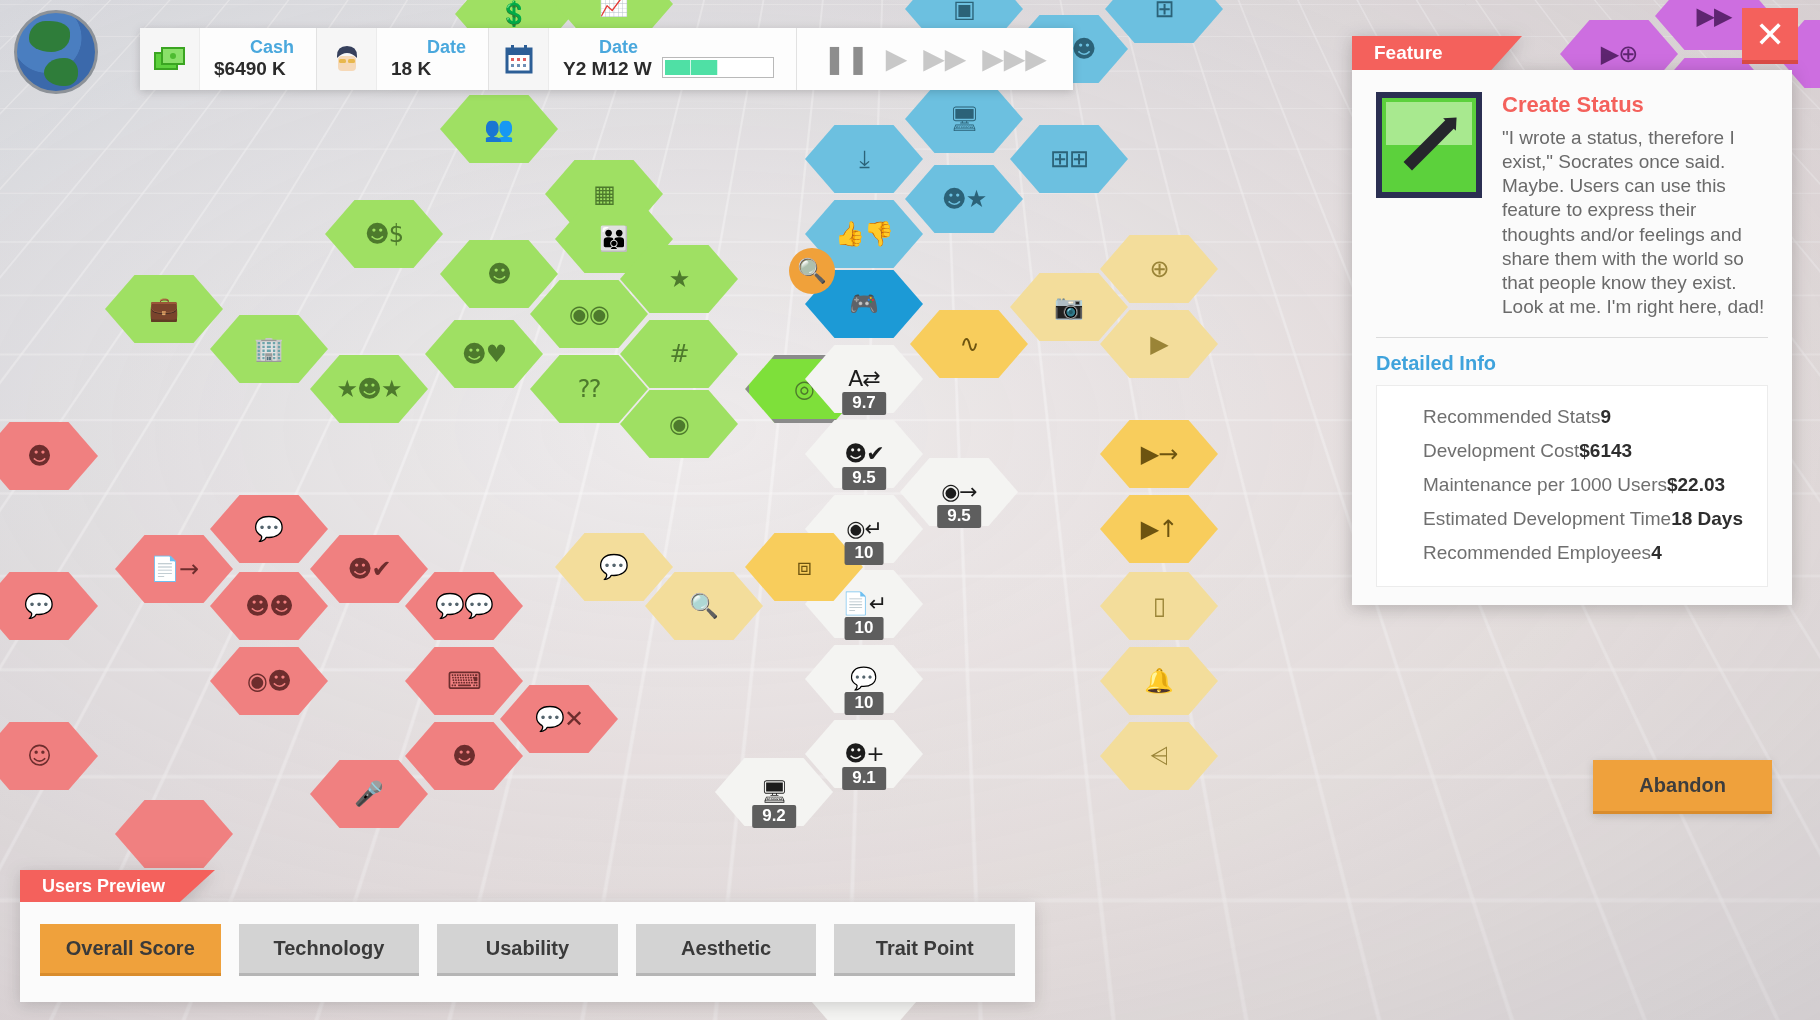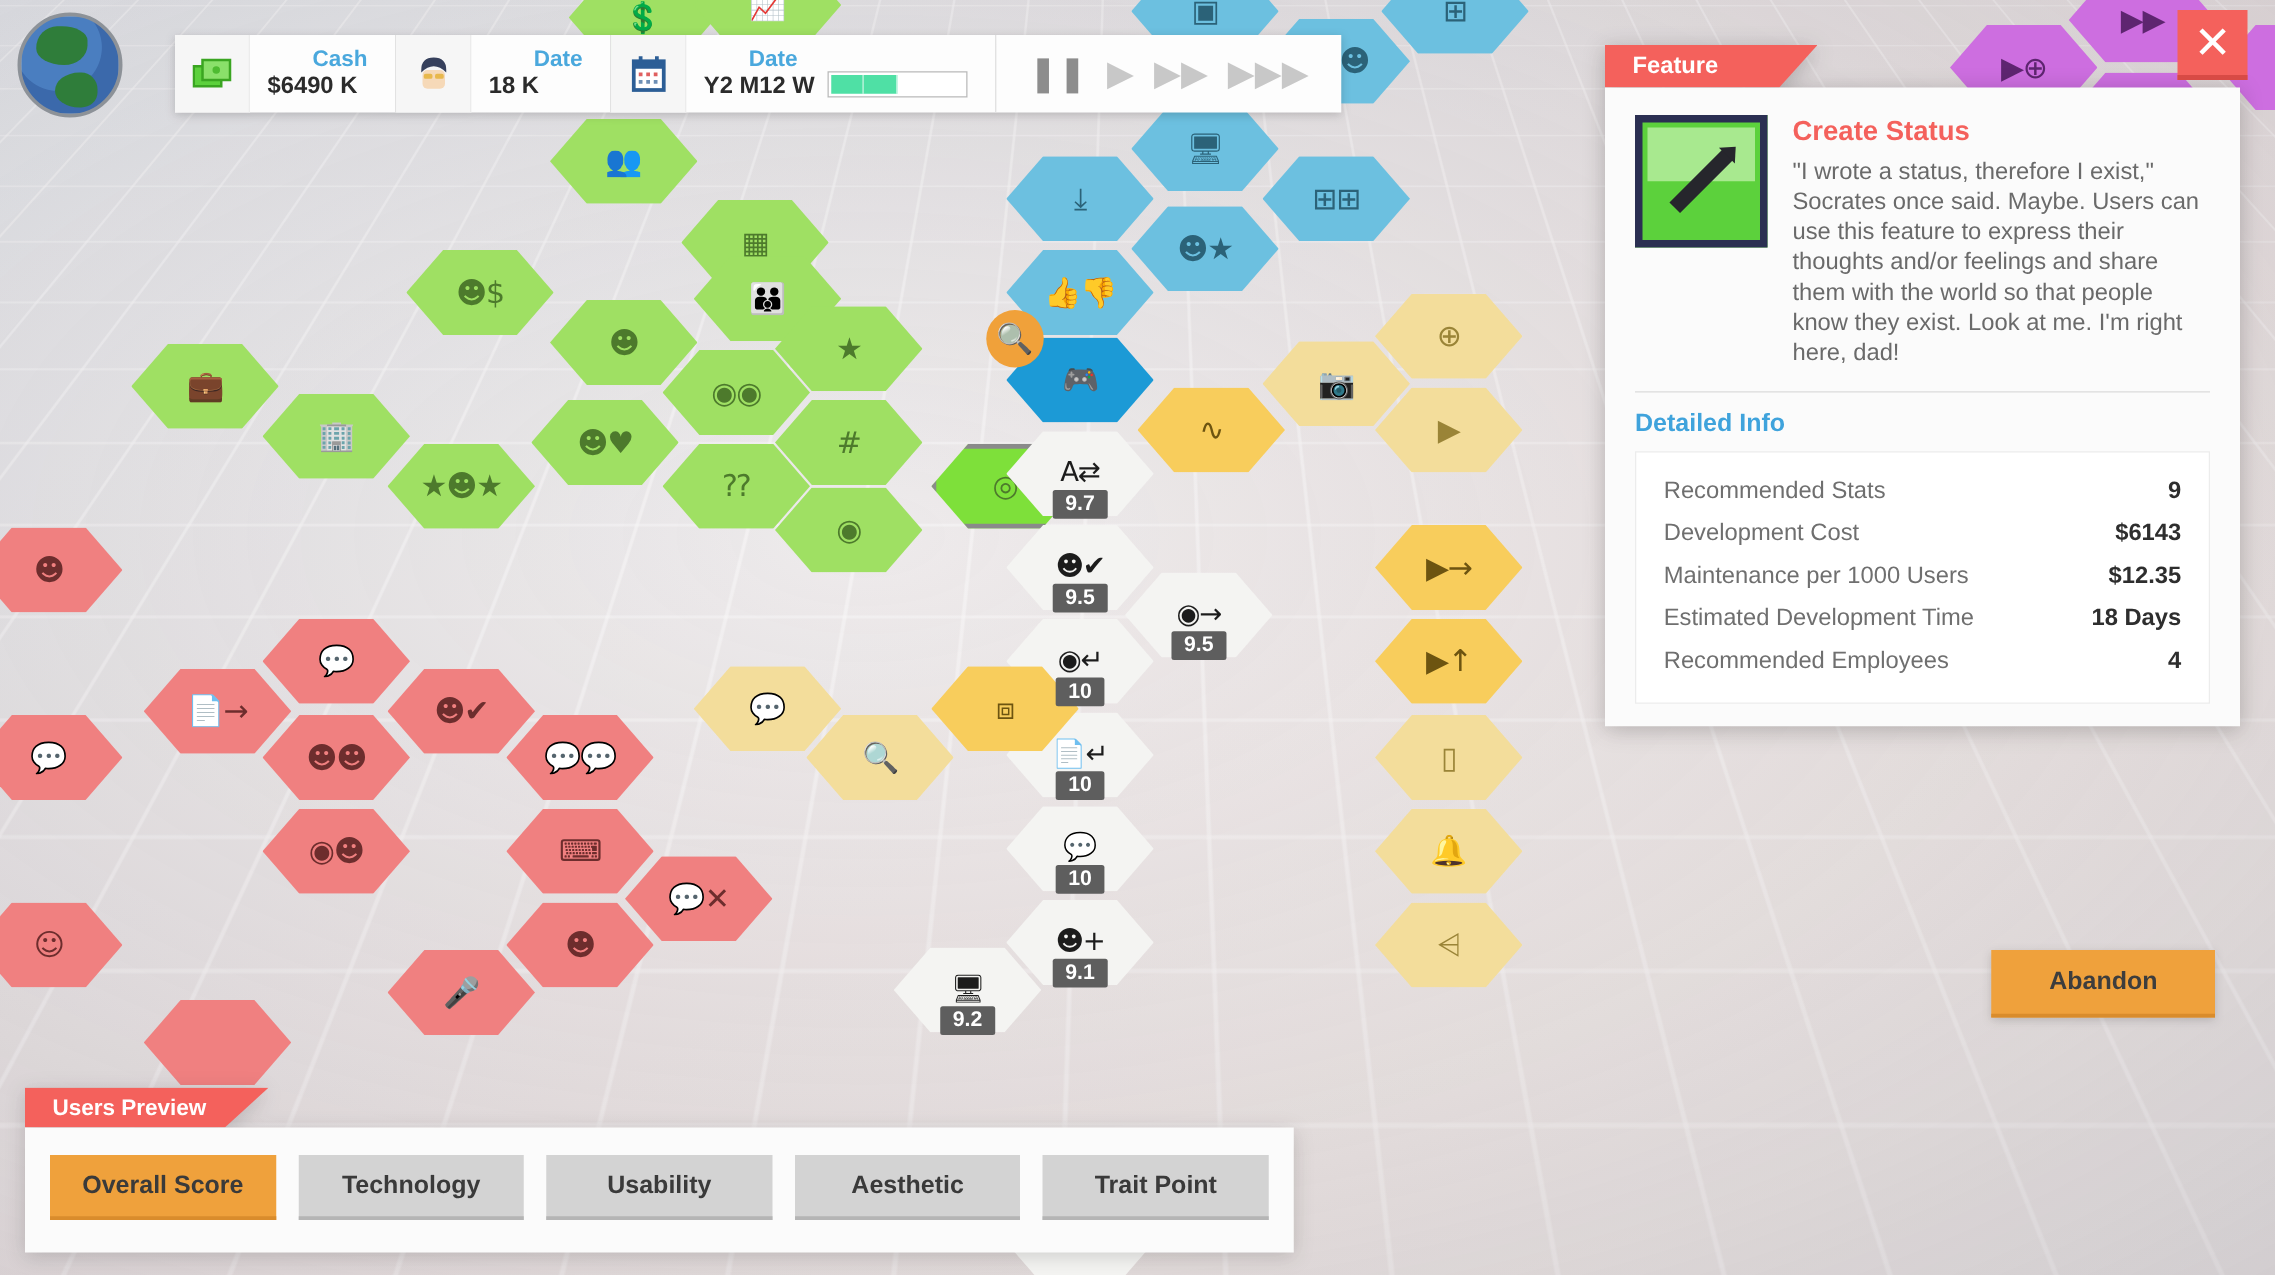--- a/index.html
+++ b/index.html
@@ -142,21 +142,21 @@
     background:#fdfdfd; height:62px;
     display:flex; align-items:center; gap:16px;
     padding:0 26px;
   }
   .spd { color:#c8c8c8; font-size:28px; font-family:"DejaVu Sans", sans-serif; line-height:1; cursor:pointer; }
   .spd.active { color:#8d8d8d; }
 
   
   #feature-panel {
     position:absolute; right:28px; top:36px;
-    width:508px;
+    width:440px;
     z-index:50;
     filter: drop-shadow(0 3px 9px rgba(0,0,0,.22));
   }
   .panel-tab {
     position:absolute; left:0; top:0;
     height:34px;
     background:#f4615c;
     color:#fff; font-size:19px; font-weight:700;
     display:flex; align-items:center;
     padding:0 34px 0 22px;
@@ -191,22 +191,23 @@
   .feature-title { color:#f4615c; font-size:22px; font-weight:700; margin-bottom:8px; }
   .feature-desc { color:#6a6a6a; font-size:19px; line-height:1.27; }
   .panel-rule { border-top:1px solid #dcdcdc; margin:18px 0 14px; }
   .panel-section-title { color:#3fa3dc; font-size:20px; font-weight:700; margin-bottom:10px; }
   #info-table {
     background:#fff;
     border:1px solid #ececec;
     padding:14px 22px 16px;
   }
   #info-table .row {
-    display:flex; justify-content:space-between; align-items:baseline;
+    display:flex; align-items:baseline;
     padding:6px 0;
+    margin-left:24px;
   }
   #info-table .k { color:#6f6f6f; font-size:19px; }
   #info-table .v { color:#2e2e2e; font-size:19px; font-weight:700; }
 
   
   #close-btn {
     position:absolute; right:22px; top:8px;
     width:56px; height:56px;
     background:#f4615c;
     border-bottom:4px solid #d84a45;
@@ -690,21 +691,21 @@
           <div class="row">
             <span class="k">Recommended Stats</span>
             <span class="v">9</span>
           </div>
           <div class="row">
             <span class="k">Development Cost</span>
             <span class="v">$6143</span>
           </div>
           <div class="row">
             <span class="k">Maintenance per 1000 Users</span>
-            <span class="v">$12.35</span>
+            <span class="v">$22.03</span>
           </div>
           <div class="row">
             <span class="k">Estimated Development Time</span>
             <span class="v">18 Days</span>
           </div>
           <div class="row">
             <span class="k">Recommended Employees</span>
             <span class="v">4</span>
           </div>
         </div>

